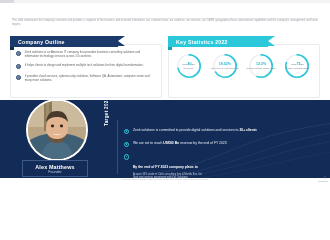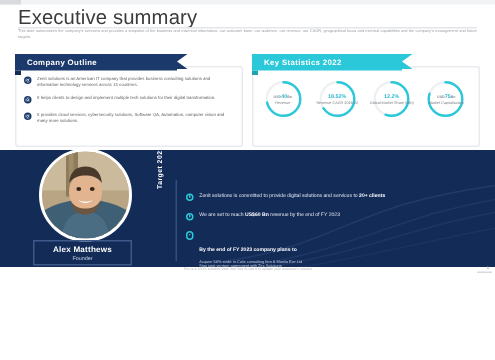--- a/index.html
+++ b/index.html
@@ -171,21 +171,20 @@
 </style>
 </head>
 <body>
 
 <div class="slide">
 
   <div class="topstrip">
     <div class="tab"></div>
   </div>
 
-  <div class="title">Executive summary</div>
   <div class="title-rule"></div>
   <div class="subtitle">This slide summarizes the company's overview and provides a snapshot of the business and essential information, our customer base, our audience, our revenue, our CAGR, geographical focus and external capabilities and the company's management and future targets.</div>
 
   <div class="panel left"></div>
   <div class="fold-navy"></div>
   <div class="ribbon navy">
     <span>Company Outline</span>
   </div>
 
   <div class="bullets">

